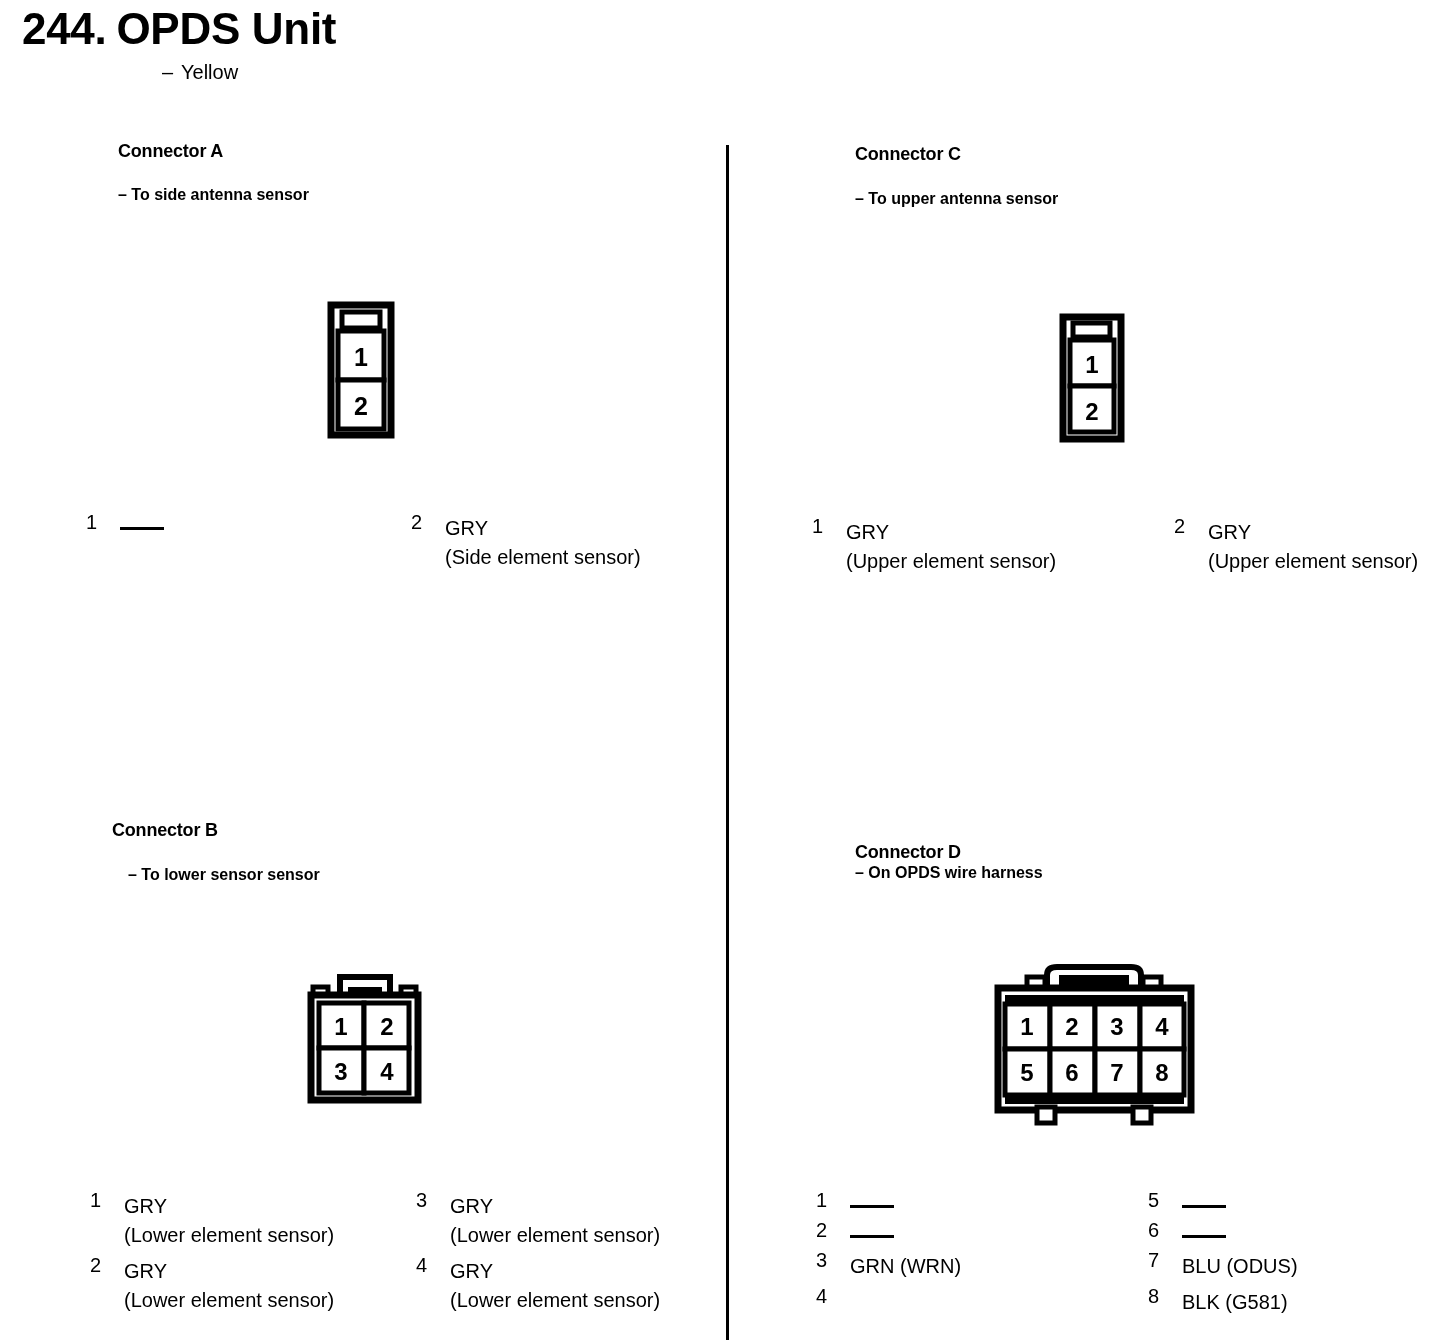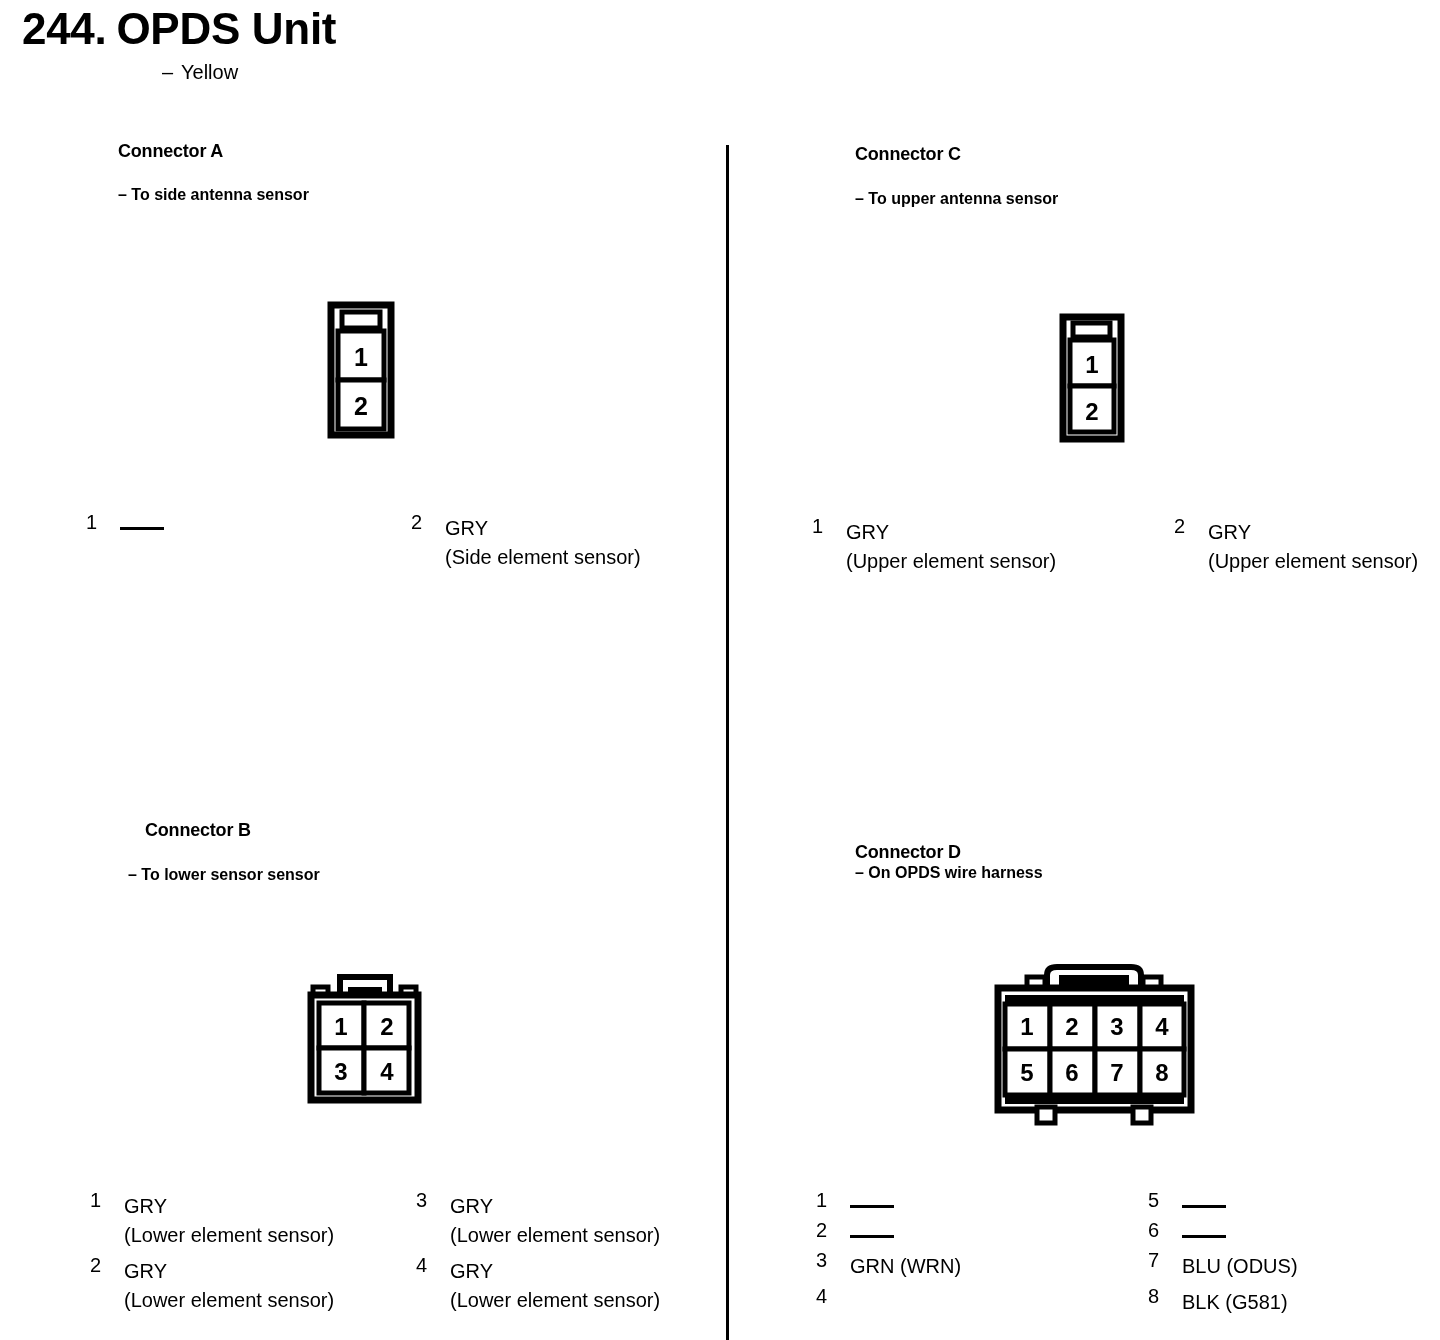--- a/index.html
+++ b/index.html
@@ -185,21 +185,21 @@
         <div class="pin-val">
           <span>GRY</span>
           <span class="sub">(Upper element sensor)</span>
         </div>
       </div>
     </div>
   </div>
 </div>
 
 <div class="conn-block">
-  <div class="conn-title" style="left:145px; top:820px;">Connector B</div>
+  <div class="conn-title" style="left:112px; top:820px;">Connector B</div>
   <div class="conn-sub" style="left:128px; top:866px;">– To lower sensor sensor</div>
 
   <div class="conn-art" style="left:300px; top:965px;">
     <svg width="130" height="145" viewBox="0 0 130 145">
 
       <path d="M40 30 L40 12 L90 12 L90 30" fill="none" stroke="#000000" stroke-width="6"></path>
       <rect x="48" y="22" width="34" height="9" fill="#000000"></rect>
 
       <rect x="13" y="22" width="15" height="14" fill="#ffffff" stroke="#000000" stroke-width="5"></rect>
       <rect x="101" y="22" width="15" height="14" fill="#ffffff" stroke="#000000" stroke-width="5"></rect>

